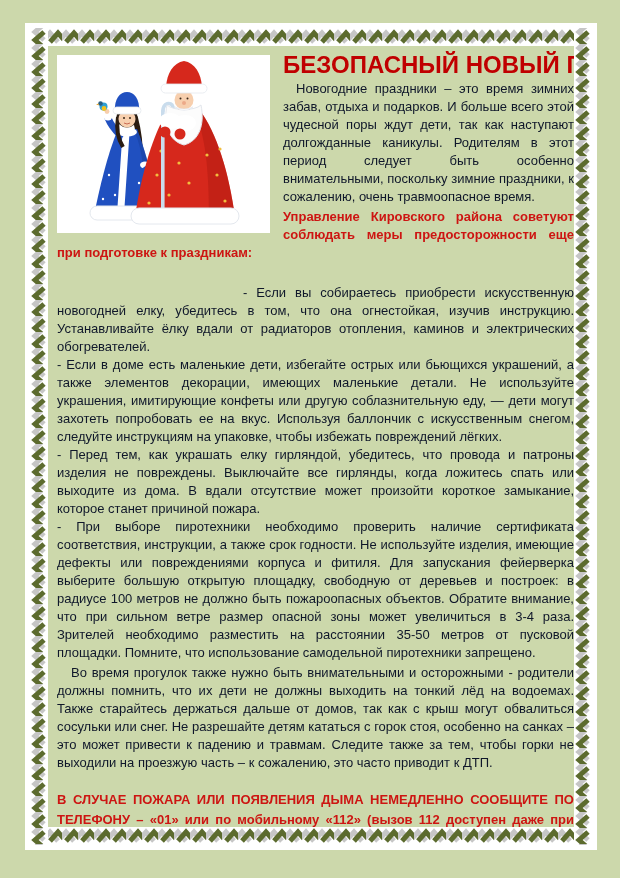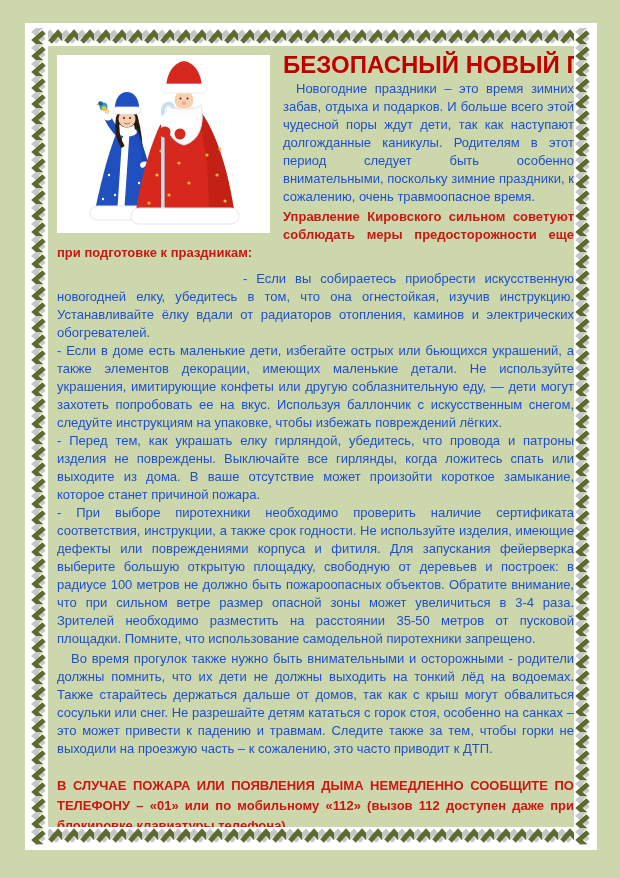--- a/index.html
+++ b/index.html
@@ -10,26 +10,26 @@
   .zz-top{left:5px;top:5px;}
   .zz-bottom{left:5px;top:804px;}
   .zz-left{left:5px;top:5px;}
   .zz-right{left:549px;top:5px;}
   .content{position:absolute;left:23px;top:23px;width:526px;height:781px;background:#ccd8ab;
            overflow:hidden;}
   .text-col{padding:2px 0 0 9px;width:517px;}
   .illu{float:left;width:213px;height:178px;margin:7px 13px 4px 0;background:#ffffff;}
   .title{margin:4px 0 2px 0;font-size:24px;line-height:26px;font-weight:bold;color:#c00000;
          letter-spacing:0px;white-space:nowrap;}
-  .p{margin:0;font-size:13px;line-height:18px;text-align:justify;color:#1d4ed8;}
+  .p{margin:0;font-size:13px;line-height:18px;text-align:justify;color:#0f172a;}
   .p.indent{text-indent:13px;}
   .p.indent14{text-indent:14px;}
   .p.red{color:#cd1512;font-weight:bold;}
   .p.red.indent18{text-indent:18px;}
-  .p.bigindent{text-indent:186px;margin-top:8px;}
+  .p.bigindent{text-indent:186px;margin-top:22px;}
   .p.mt2{margin-top:2px;}
   .p.caps{margin-top:18px;font-weight:bold;color:#cd1512;line-height:20px;}
 </style>
 </head>
 <body>
 
 <svg width="0" height="0" style="position:absolute" aria-hidden="true">
   <defs>
     <pattern id="zzh" width="16" height="18" patternUnits="userSpaceOnUse">
       <rect width="16" height="18" fill="#ffffff"></rect>
@@ -130,24 +130,24 @@
               <ellipse cx="128" cy="68" rx="11" ry="8" fill="#ffffff"></ellipse>
               <circle cx="108" cy="77" r="5.5" fill="#d6281c"></circle>
               <circle cx="123" cy="79" r="5.5" fill="#d6281c"></circle>
             </g>
           </svg>
         </div>
 
         <h1 class="title">БЕЗОПАСНЫЙ НОВЫЙ ГОД!</h1>
 
         <p class="p indent">Новогодние праздники – это время зимних забав, отдыха и подарков. И больше всего этой чудесной поры ждут дети, так как наступают долгожданные каникулы. Родителям в этот период следует быть особенно внимательными, поскольку зимние праздники, к сожалению, очень травмоопасное время.</p>
-        <p class="p red mt2">Управление Кировского сильном советуют соблюдать меры предосторожности еще при подготовке к праздникам:</p>
+        <p class="p red mt2">Управление Кировского района советуют соблюдать меры предосторожности еще при подготовке к праздникам:</p>
         <p class="p bigindent">- Если вы собираетесь приобрести искусственную новогодней елку, убедитесь в том, что она огнестойкая, изучив инструкцию. Устанавливайте ёлку вдали от радиаторов отопления, каминов и электрических обогревателей.</p>
         <p class="p">- Если в доме есть маленькие дети, избегайте острых или бьющихся украшений, а также элементов декорации, имеющих маленькие детали. Не используйте украшения, имитирующие конфеты или другую соблазнительную еду, — дети могут захотеть попробовать ее на вкус. Используя баллончик с искусственным снегом, следуйте инструкциям на упаковке, чтобы избежать повреждений лёгких.</p>
-        <p class="p">- Перед тем, как украшать елку гирляндой, убедитесь, что провода и патроны изделия не повреждены. Выключайте все гирлянды, когда ложитесь спать или выходите из дома. В ваше отсутствие может произойти короткое замыкание, которое станет причиной пожара.</p>
+        <p class="p">- Перед тем, как украшать елку гирляндой, убедитесь, что провода и патроны изделия не повреждены. Выключайте все гирлянды, когда ложитесь спать или выходите из дома. В вдали отсутствие может произойти короткое замыкание, которое станет причиной пожара.</p>
         <p class="p">- При выборе пиротехники необходимо проверить наличие сертификата соответствия, инструкции, а также срок годности. Не используйте изделия, имеющие дефекты или повреждениями корпуса и фитиля. Для запускания фейерверка выберите большую открытую площадку, свободную от деревьев и построек: в радиусе 100 метров не должно быть пожароопасных объектов. Обратите внимание, что при сильном ветре размер опасной зоны может увеличиться в 3-4 раза. Зрителей необходимо разместить на расстоянии 35-50 метров от пусковой площадки. Помните, что использование самодельной пиротехники запрещено.</p>
         <p class="p indent14 mt2">Во время прогулок также нужно быть внимательными и осторожными - родители должны помнить, что их дети не должны выходить на тонкий лёд на водоемах. Также старайтесь держаться дальше от домов, так как с крыш могут обвалиться сосульки или снег. Не разрешайте детям кататься с горок стоя, особенно на санках – это может привести к падению и травмам. Следите также за тем, чтобы горки не выходили на проезжую часть – к сожалению, это часто приводит к ДТП.</p>
         <p class="p caps">В СЛУЧАЕ ПОЖАРА ИЛИ ПОЯВЛЕНИЯ ДЫМА НЕМЕДЛЕННО СООБЩИТЕ ПО ТЕЛЕФОНУ – «01» или по мобильному «112» (вызов 112 доступен даже при блокировке клавиатуры телефона).</p>
 
       </div>
     </div>
   </div>
 </div>
 
 </body></html>

